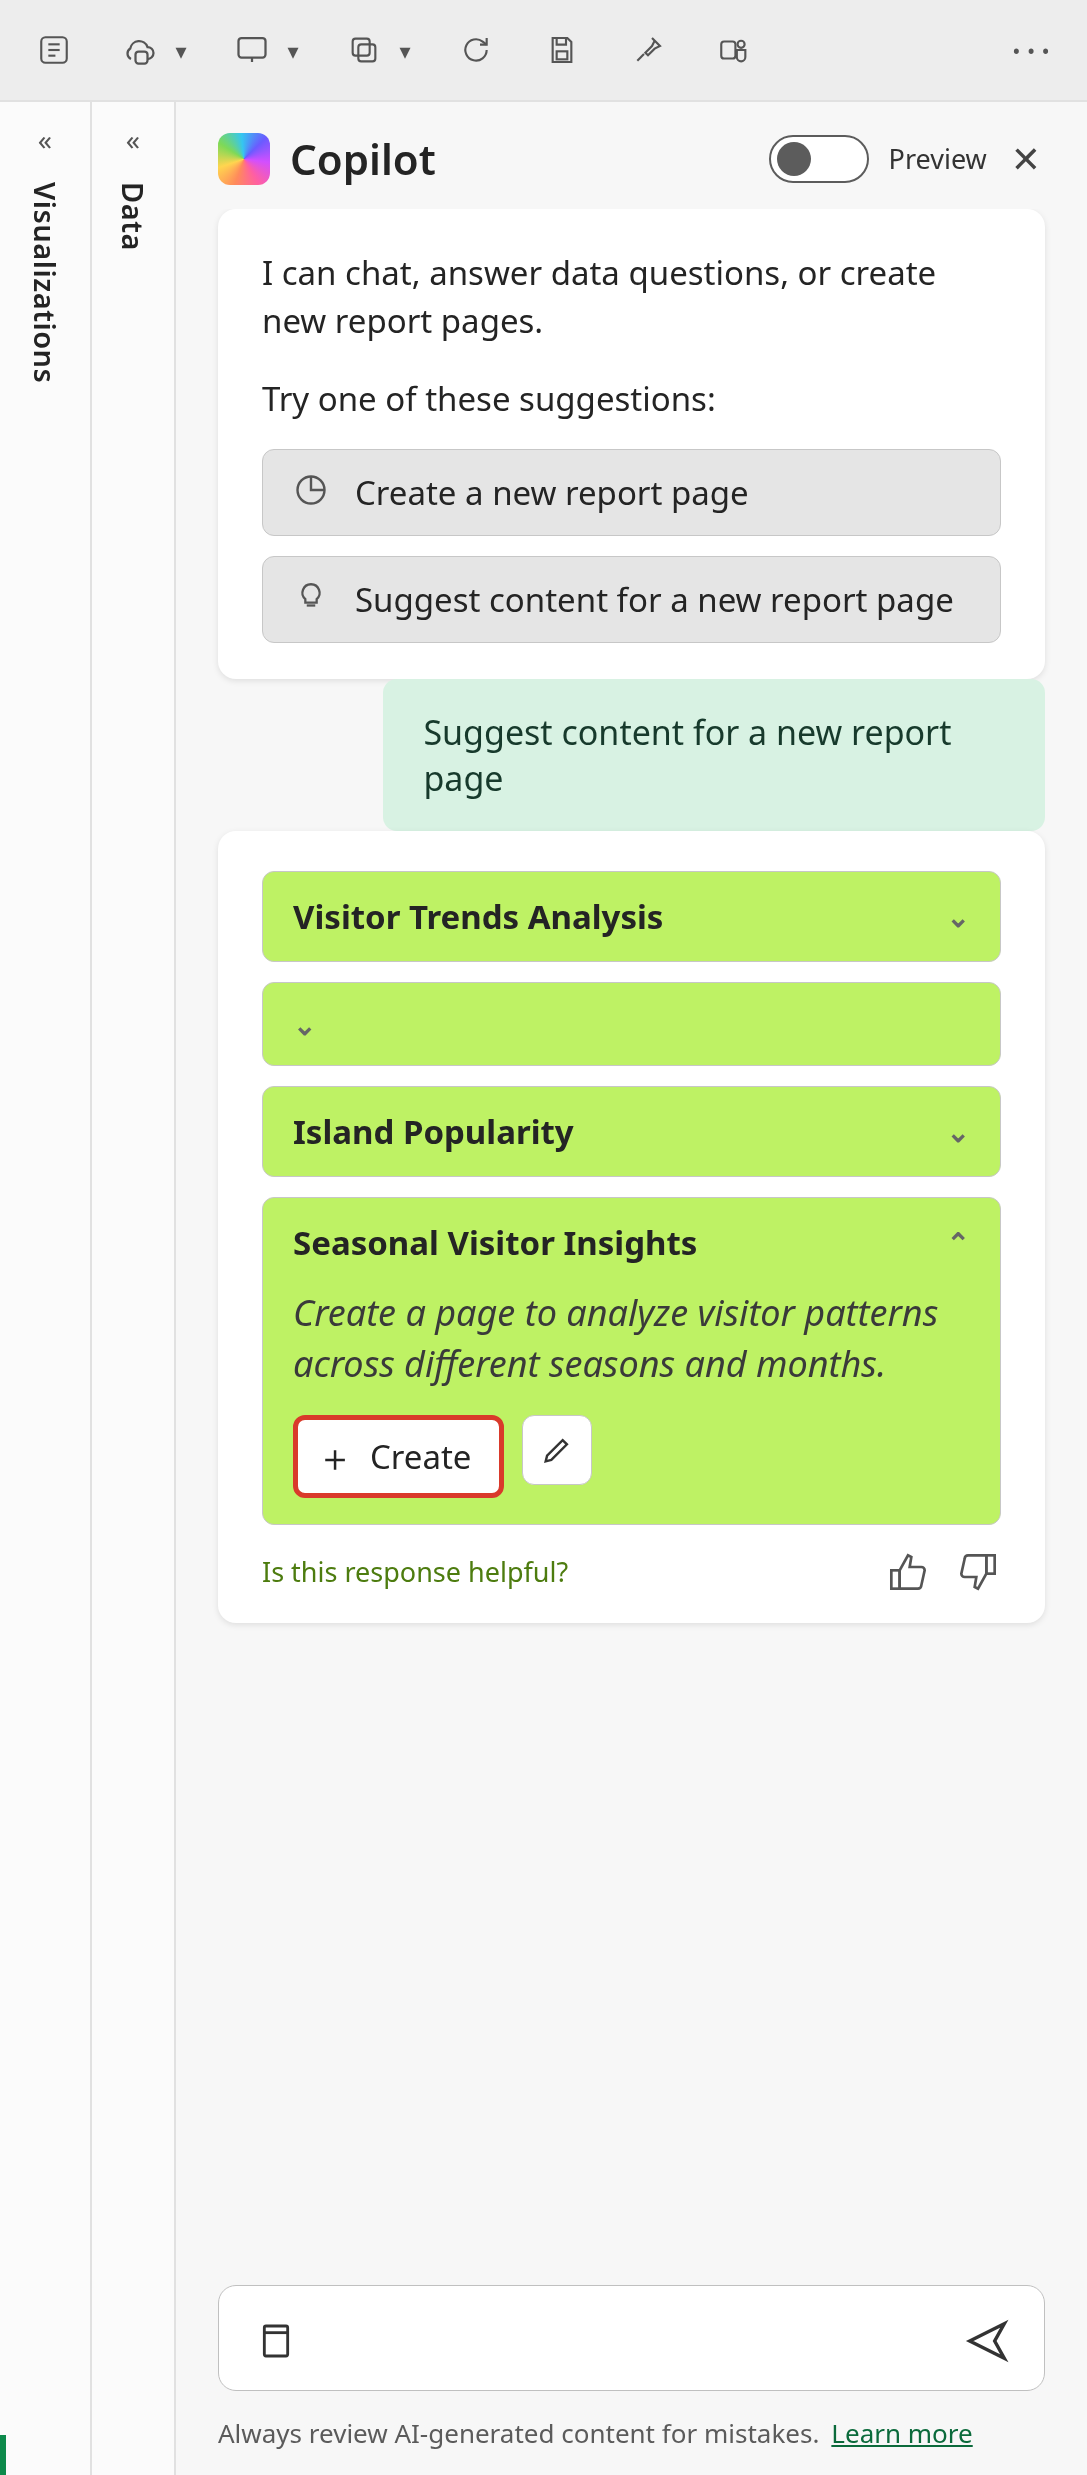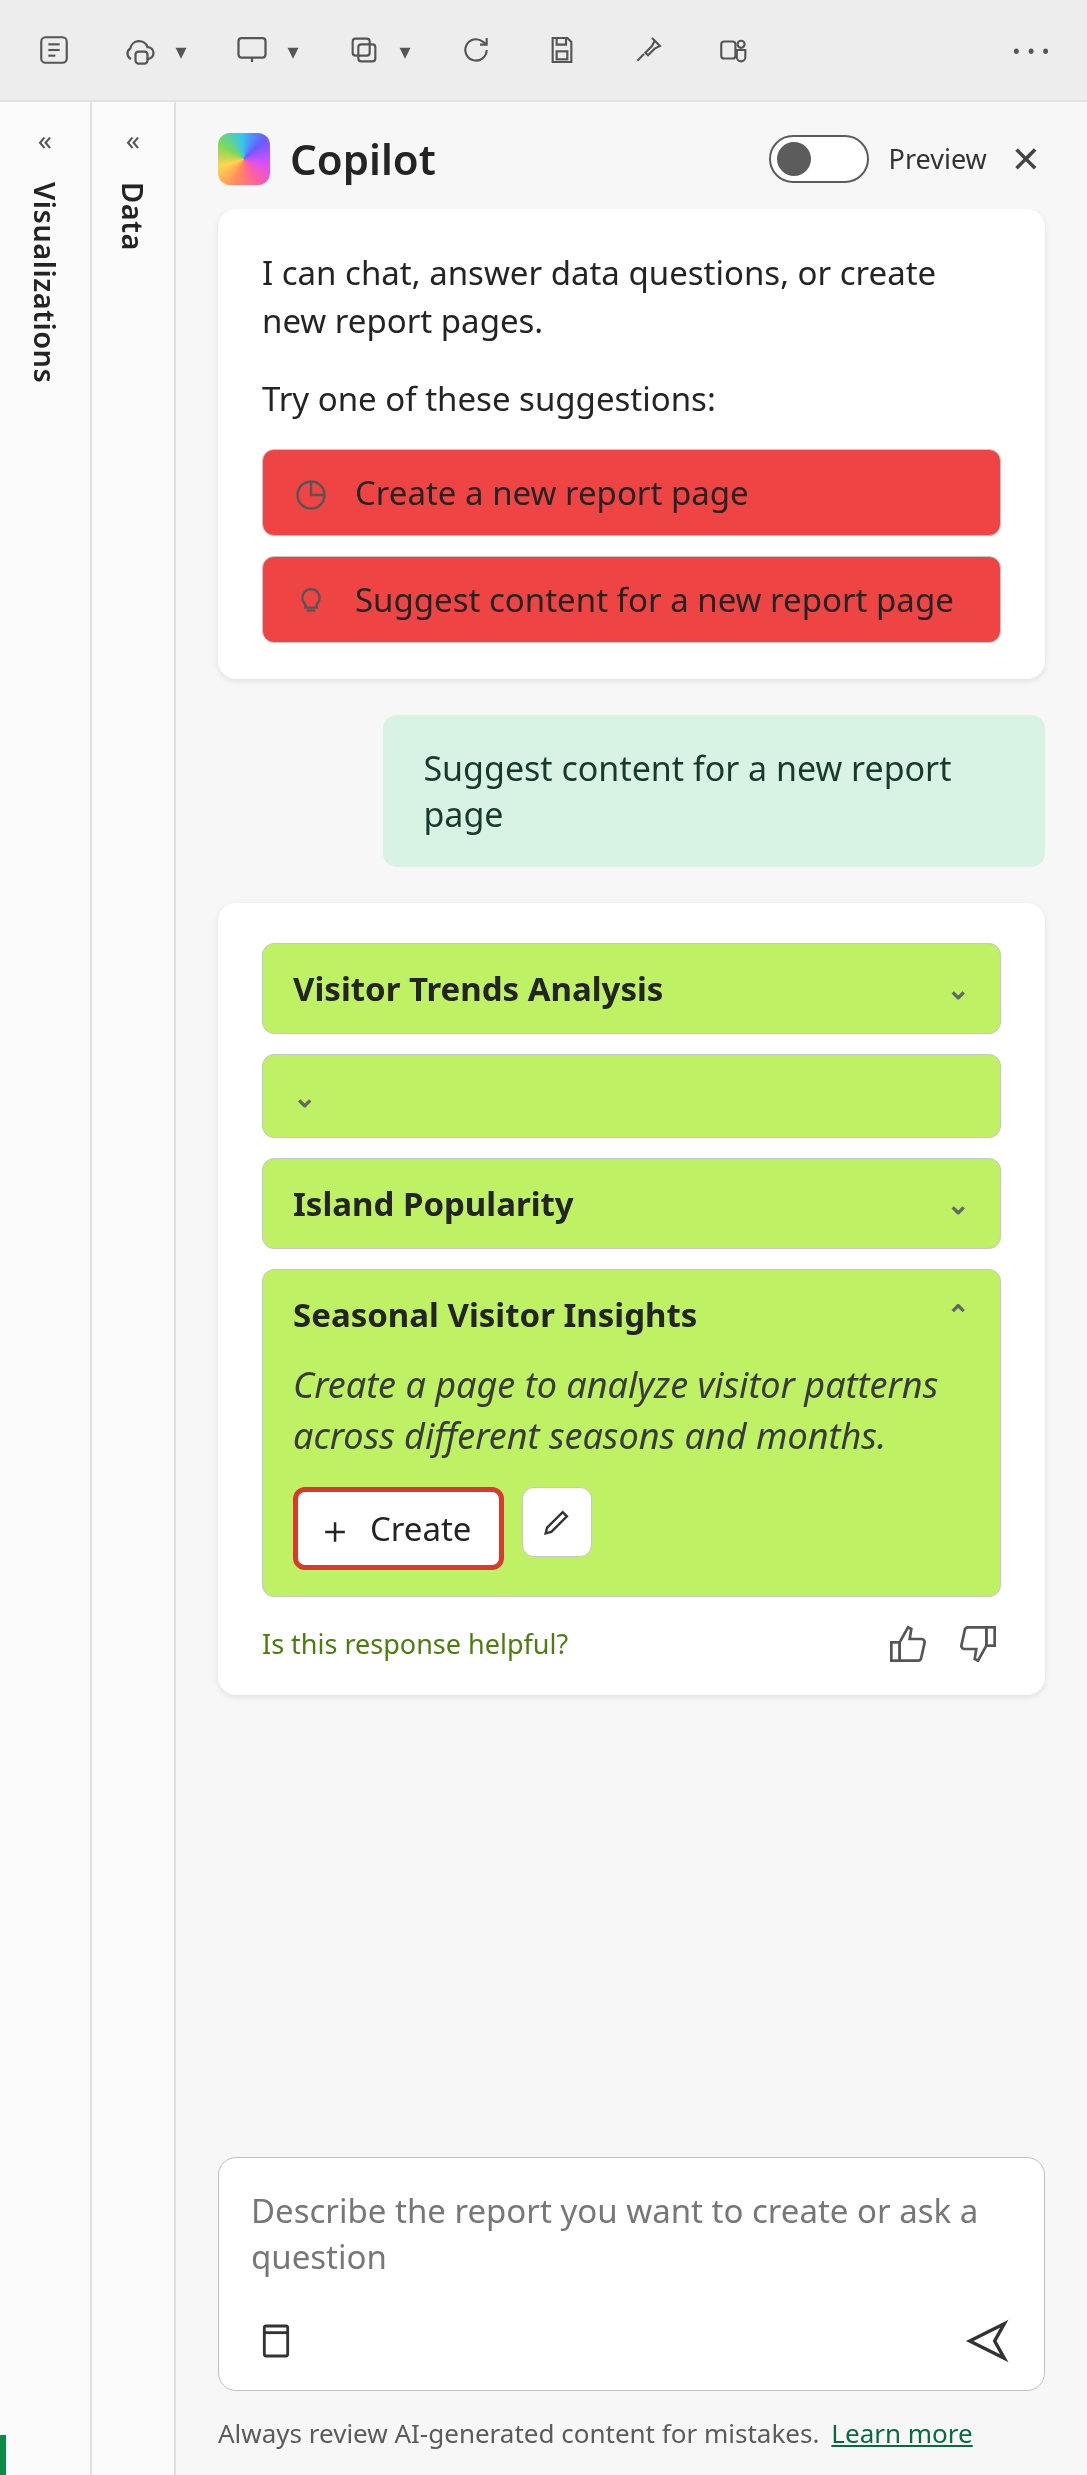--- a/index.html
+++ b/index.html
@@ -97,21 +97,20 @@
     border-radius: 50%;
     background: #5c5c5c;
   }
   .preview-label { font-size: 27px; color: #333; }
   .close-x { font-size: 36px; color: #444; padding: 0 4px; }
 
   .conversation {
     flex: 1;
     padding: 0 42px 20px 42px;
     display: flex; flex-direction: column;
-    gap: 36px;
     overflow-y: auto;
   }
 
   .card {
     background: #ffffff;
     border-radius: 18px;
     box-shadow: 0 2px 6px rgba(0,0,0,0.10);
     padding: 40px 44px 36px 44px;
   }
   .intro-text {
@@ -120,29 +119,29 @@
     color: #242424;
     margin-bottom: 30px;
   }
   .try-text {
     font-size: 33px;
     line-height: 1.45;
     color: #242424;
     margin-bottom: 26px;
   }
   .suggestion-btn {
-    display: flex; align-items: flex-end;
+    display: flex; align-items: flex-start;
     gap: 24px;
     border: 1.5px solid #c7c7c7;
     border-radius: 12px;
     padding: 20px 28px;
     font-size: 33px;
     color: #242424;
     margin-bottom: 20px;
-    background: #ef4444;
+    background: #e5e5e5;
   }
   .suggestion-btn:last-child { margin-bottom: 0; }
   .sicon { width: 40px; height: 40px; color: #555; display:flex; align-items:center; justify-content:center;}
 
   .user-bubble {
     align-self: flex-end;
     background: #d8f2e3;
     color: #173a2c;
     font-size: 34px;
     padding: 30px 40px;
@@ -421,21 +420,20 @@
                   <rect x="17" y="2" width="5" height="11"></rect>
                 </svg>
             </span>
           </div>
         </div>
 
       </div>
 
       <div class="input-area">
         <div class="input-box">
-          <div class="input-placeholder">Describe the report you want to create or ask a question</div>
           <div class="input-controls">
             <span class="attach-icon">
               <svg width="40" height="40" viewBox="0 0 24 24" fill="none" stroke="currentColor" stroke-width="1.7">
                   <rect x="5" y="3" width="14" height="18" rx="1"></rect>
                   <line x1="5" y1="7" x2="19" y2="7"></line>
                 </svg>
             </span>
             <span class="send-icon">
               <svg width="46" height="46" viewBox="0 0 24 24" fill="none" stroke="currentColor" stroke-width="1.8">
                   <path d="M3 12l18-9-5 9 5 9-18-9z"></path>

